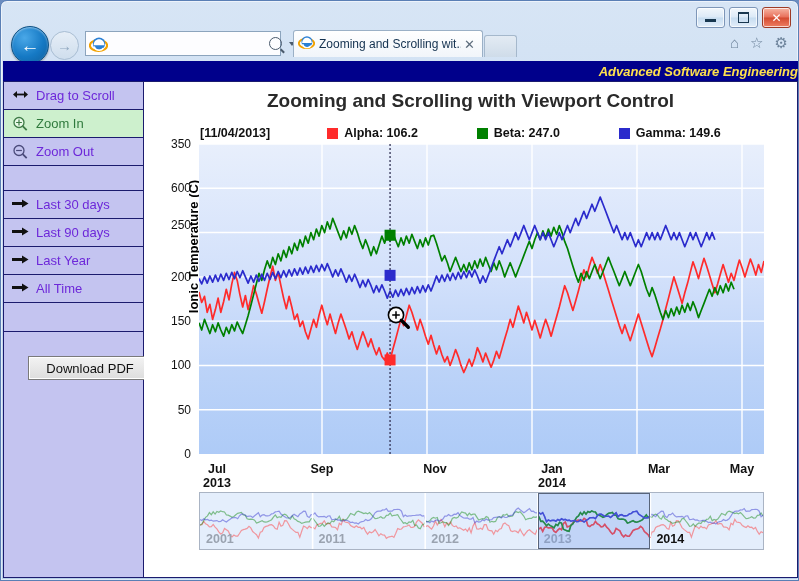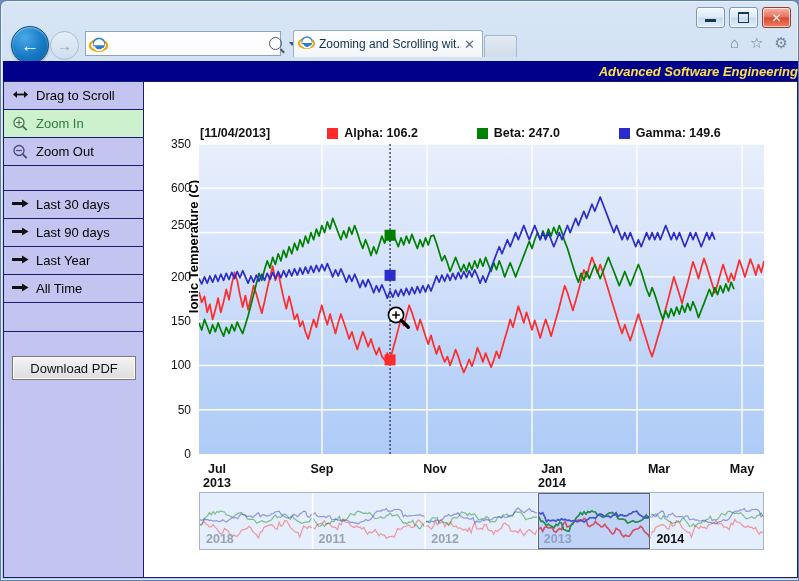--- a/index.html
+++ b/index.html
@@ -85,33 +85,34 @@
     position:absolute;left:2px;top:80px;width:795px;height:497px;
     background:#ffffff;border:1px solid #1b1b6e;box-sizing:border-box;display:flex;
   }
   .sidebar{
     width:140px;flex:none;background:#c4c4f0;border-right:1px solid #1b1b6e;
     box-sizing:border-box;position:relative;
   }
   .sb-item{
     height:28px;box-sizing:border-box;border-bottom:1px solid #1b1b6e;
     display:flex;align-items:center;padding-left:8px;gap:7px;
-    font-size:13px;color:#000000;
+    font-size:13px;color:#6d28d9;
   }
   .sb-item.sel{background:#cdf0cd;color:#2f7a3d;}
   .sb-gap{height:24px;border-bottom:1px solid #1b1b6e;}
   .sb-gap2{height:28px;border-bottom:1px solid #1b1b6e;}
   .sb-ic{width:17px;height:15px;flex:none;position:relative;display:block;}
   .dl-wrap{padding:24px 8px 0 8px;}
   .dl-btn{
     width:124px;height:24px;box-sizing:border-box;
     background:linear-gradient(to bottom,#f3f3f3,#dddddd);
     border:1px solid #7a7a7a;color:#111;font-size:13px;
     display:flex;align-items:center;justify-content:center;
     box-shadow:inset 0 0 0 1px #fff;
+    margin-left:16px;
   }
   .content{flex:1;position:relative;background:#fff;}
   .chart-title{
     position:absolute;left:0;right:0;top:8px;text-align:center;
     font-size:19px;font-weight:bold;color:#2a2a2a;
   }
   .legend{position:absolute;left:56px;top:44px;display:flex;align-items:center;gap:0;font-size:12.5px;font-weight:bold;color:#111;}
   .legend .datebox{margin-right:24px;}
   .legend .li{display:flex;align-items:center;gap:6px;margin-right:26px;padding-left:33px;}
   .swatch{width:11px;height:11px;display:block;flex:none;}
@@ -279,20 +280,21 @@
       </div>
 
       <div class="sb-gap2"></div>
 
       <div class="dl-wrap">
         <div class="dl-btn">Download PDF</div>
       </div>
     </div>
 
     <div class="content">
+      <div class="chart-title">Zooming and Scrolling with Viewport Control</div>
 
       <div class="legend">
         <span class="datebox">[11/04/2013]</span>
         <span class="li">
           <span class="swatch" id="sw0" style="background: rgb(255, 43, 43);"></span>
           <span>Alpha: 106.2</span>
         </span>
         <span class="li">
           <span class="swatch" id="sw1" style="background: rgb(0, 128, 0);"></span>
           <span>Beta: 247.0</span>
@@ -382,21 +384,21 @@
               <line x1="112.60000000000001" y1="0" x2="112.60000000000001" y2="56" stroke="#ffffff" stroke-width="1.6"></line>
               <line x1="225.20000000000002" y1="0" x2="225.20000000000002" y2="56" stroke="#ffffff" stroke-width="1.6"></line>
               <line x1="337.8" y1="0" x2="337.8" y2="56" stroke="#ffffff" stroke-width="1.6"></line>
               <line x1="450.40000000000003" y1="0" x2="450.40000000000003" y2="56" stroke="#ffffff" stroke-width="1.6"></line>
               <path d="M338.9 36.0 L340.8 34.6 L342.7 38.4 L344.6 34.5 L346.5 33.8 L348.3 34.9 L350.2 34.8 L352.1 34.8 L354.0 38.1 L355.9 39.5 L357.8 37.1 L359.6 35.4 L361.5 36.7 L363.4 30.4 L365.3 29.0 L367.2 33.9 L369.1 33.2 L370.9 32.5 L372.8 30.1 L374.7 28.2 L376.6 27.6 L378.5 27.1 L380.4 28.0 L382.2 27.9 L384.1 25.3 L386.0 26.7 L387.9 32.7 L389.8 33.5 L391.7 31.9 L393.5 31.6 L395.4 28.4 L397.3 30.8 L399.2 31.8 L401.1 33.9 L402.9 33.6 L404.8 31.4 L406.7 34.1 L408.6 35.9 L410.5 38.8 L412.4 41.0 L414.2 39.9 L416.1 35.4 L418.0 36.7 L419.9 37.9 L421.8 41.8 L423.7 43.9 L425.5 42.0 L427.4 43.2 L429.3 43.1 L431.2 40.5 L433.1 37.4 L435.0 36.6 L436.8 36.1 L438.7 35.4 L440.6 33.4 L442.5 34.9 L444.4 38.5 L446.3 40.1 L448.1 41.7 L450.0 45.0 " fill="none" stroke="#ff2b2b" stroke-width="1.6" opacity="1"></path>
               <path d="M338.9 23.5 L340.8 28.3 L342.7 28.1 L344.6 30.2 L346.5 32.8 L348.3 31.0 L350.2 32.6 L352.1 33.5 L354.0 34.8 L355.9 31.3 L357.8 32.5 L359.6 29.2 L361.5 30.1 L363.4 36.2 L365.3 37.1 L367.2 37.9 L369.1 38.3 L370.9 32.2 L372.8 31.0 L374.7 27.6 L376.6 24.3 L378.5 22.9 L380.4 19.6 L382.2 21.7 L384.1 18.8 L386.0 21.1 L387.9 18.5 L389.8 19.3 L391.7 18.0 L393.5 18.7 L395.4 19.0 L397.3 22.0 L399.2 22.2 L401.1 23.1 L402.9 24.3 L404.8 23.5 L406.7 21.7 L408.6 20.3 L410.5 19.9 L412.4 19.4 L414.2 22.0 L416.1 22.1 L418.0 25.7 L419.9 26.3 L421.8 26.1 L423.7 26.3 L425.5 27.2 L427.4 30.0 L429.3 29.4 L431.2 28.5 L433.1 27.7 L435.0 28.9 L436.8 29.2 L438.7 28.6 L440.6 27.8 L442.5 26.7 L444.4 24.2 L446.3 21.9 L448.1 24.7 L450.0 23.8 " fill="none" stroke="#008000" stroke-width="1.6" opacity="1"></path>
               <path d="M338.9 19.7 L340.8 21.1 L342.7 19.7 L344.6 23.5 L346.5 28.7 L348.3 26.9 L350.2 27.9 L352.1 27.4 L354.0 27.2 L355.9 28.2 L357.8 26.5 L359.6 27.5 L361.5 25.8 L363.4 26.8 L365.3 26.4 L367.2 27.5 L369.1 27.1 L370.9 28.2 L372.8 27.8 L374.7 27.6 L376.6 28.7 L378.5 28.5 L380.4 26.7 L382.2 27.9 L384.1 29.0 L386.0 27.6 L387.9 26.3 L389.8 24.8 L391.7 24.7 L393.5 24.5 L395.4 25.7 L397.3 22.8 L399.2 21.2 L401.1 21.1 L402.9 22.2 L404.8 23.5 L406.7 23.2 L408.6 23.1 L410.5 24.5 L412.4 22.8 L414.2 21.3 L416.1 19.8 L418.0 23.7 L419.9 22.1 L421.8 21.7 L423.7 22.9 L425.5 22.9 L427.4 22.5 L429.3 20.9 L431.2 20.5 L433.1 18.8 L435.0 18.5 L436.8 18.1 L438.7 21.1 L440.6 22.4 L442.5 23.7 L444.4 25.0 L446.3 24.9 L448.1 24.5 L450.0 22.8 " fill="none" stroke="#2b2bcc" stroke-width="1.6" opacity="1"></path>
             </svg>
         </div>
         <div id="vplabels">
-            <div class="vp-yearlbl" style="left: 6px;">2018</div>
+            <div class="vp-yearlbl" style="left: 6px;">2001</div>
             <div class="vp-yearlbl" style="left: 118.6px;">2011</div>
             <div class="vp-yearlbl" style="left: 231.2px;">2012</div>
             <div class="vp-yearlbl" style="left: 343.8px;">2013</div>
             <div class="vp-yearlbl on" style="left: 456.4px;">2014</div>
           </div>
         <div class="vp-sel" id="vpsel" style="left: 337.8px; width: 112.6px;"></div>
       </div>
     </div>
 
   </div>

